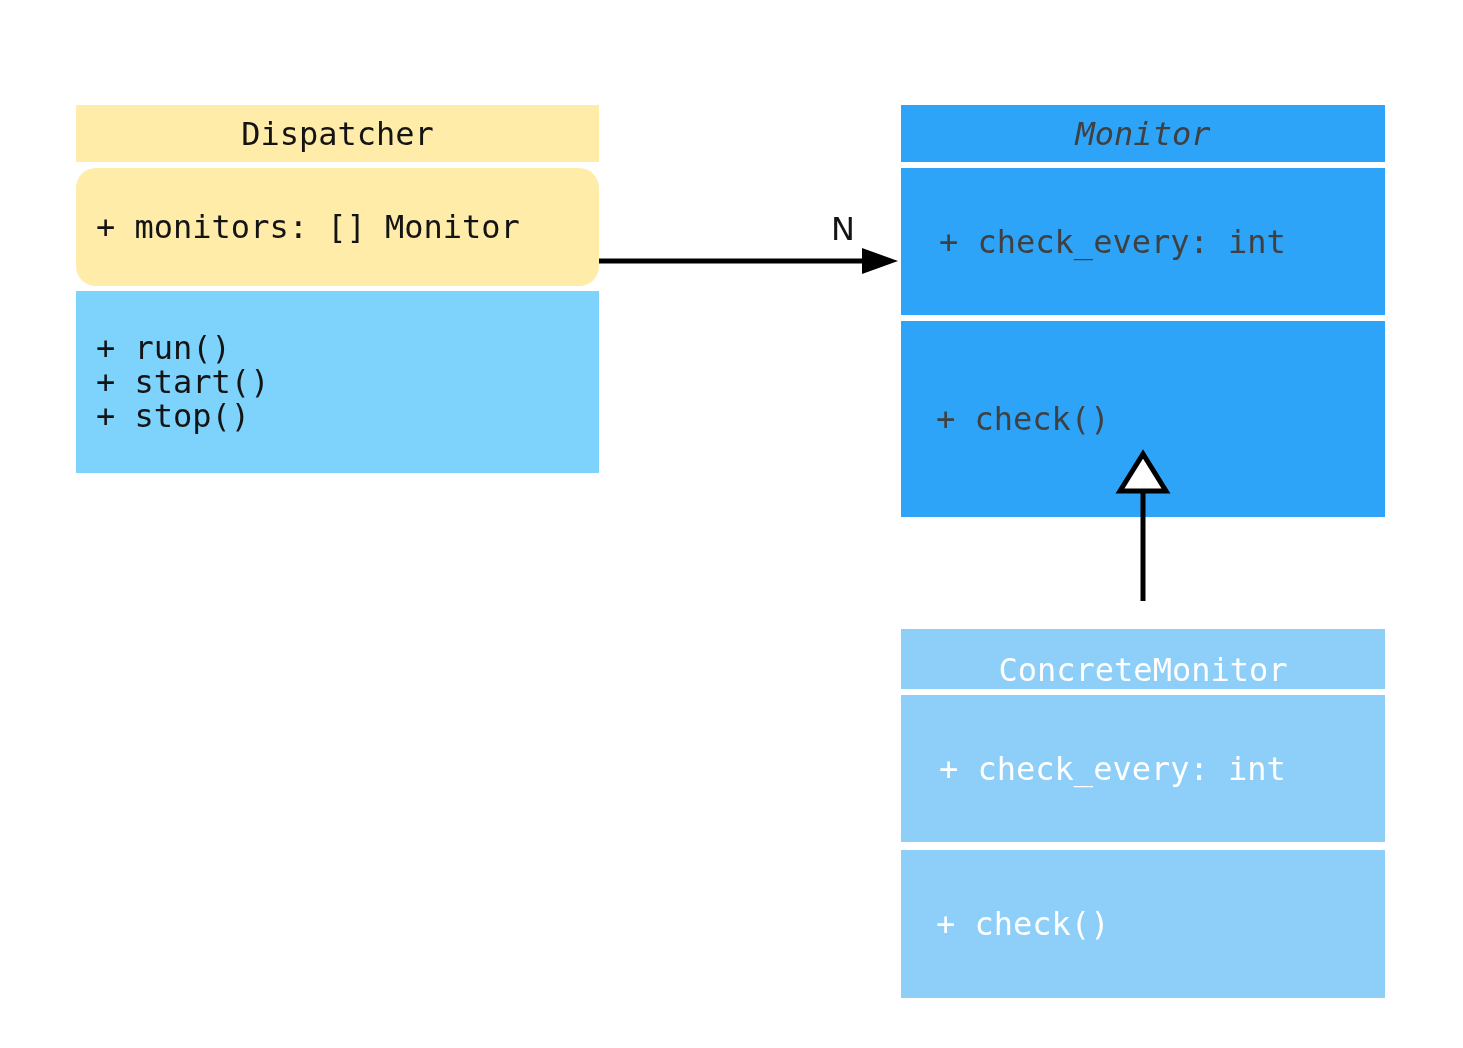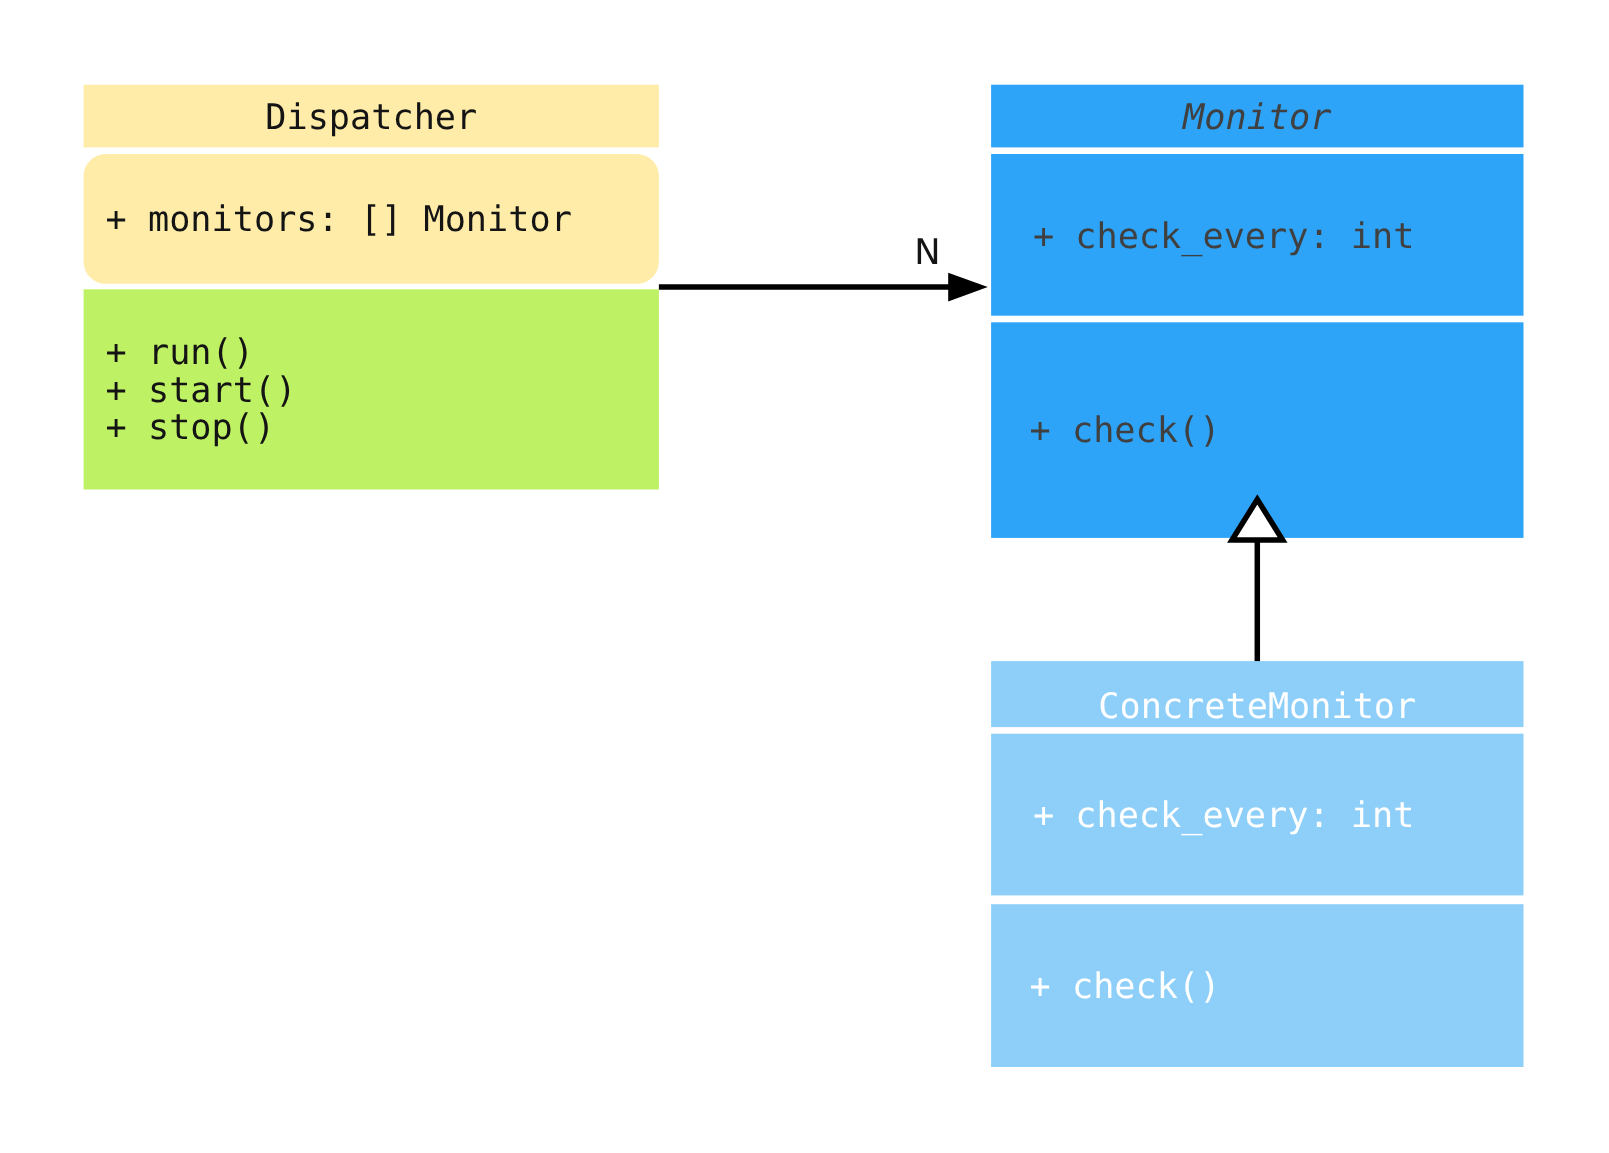--- a/index.html
+++ b/index.html
@@ -13,20 +13,21 @@
   }
   .canvas {
     position: relative;
     width: 1463px;
     height: 1048px;
   }
   .box {
     position: absolute;
     display: flex;
     flex-direction: column;
+    margin-top: 28px;
   }
   .sec {
     box-sizing: border-box;
   }
   .sec.h {
     display: flex;
     align-items: center;
     justify-content: center;
     font-size: 32px;
   }
@@ -88,21 +89,21 @@
 
 <div class="canvas">
 
   <div id="dispatcher" class="box">
     <div class="sec h" style="background: rgb(255, 236, 169);">
       <span>Dispatcher</span>
     </div>
     <div class="sec a" style="background: rgb(255, 236, 169);">
       <div class="line">+ monitors: [] Monitor</div>
     </div>
-    <div class="sec m" style="background: #bef264;">
+    <div class="sec m" style="background: #7dd3fc;">
       <div class="line">+ run()</div>
       <div class="line">+ start()</div>
       <div class="line">+ stop()</div>
     </div>
   </div>
 
   <div id="monitor" class="box">
     <div class="sec h" style="background: rgb(46, 164, 248);">
       <span>Monitor</span>
     </div>

